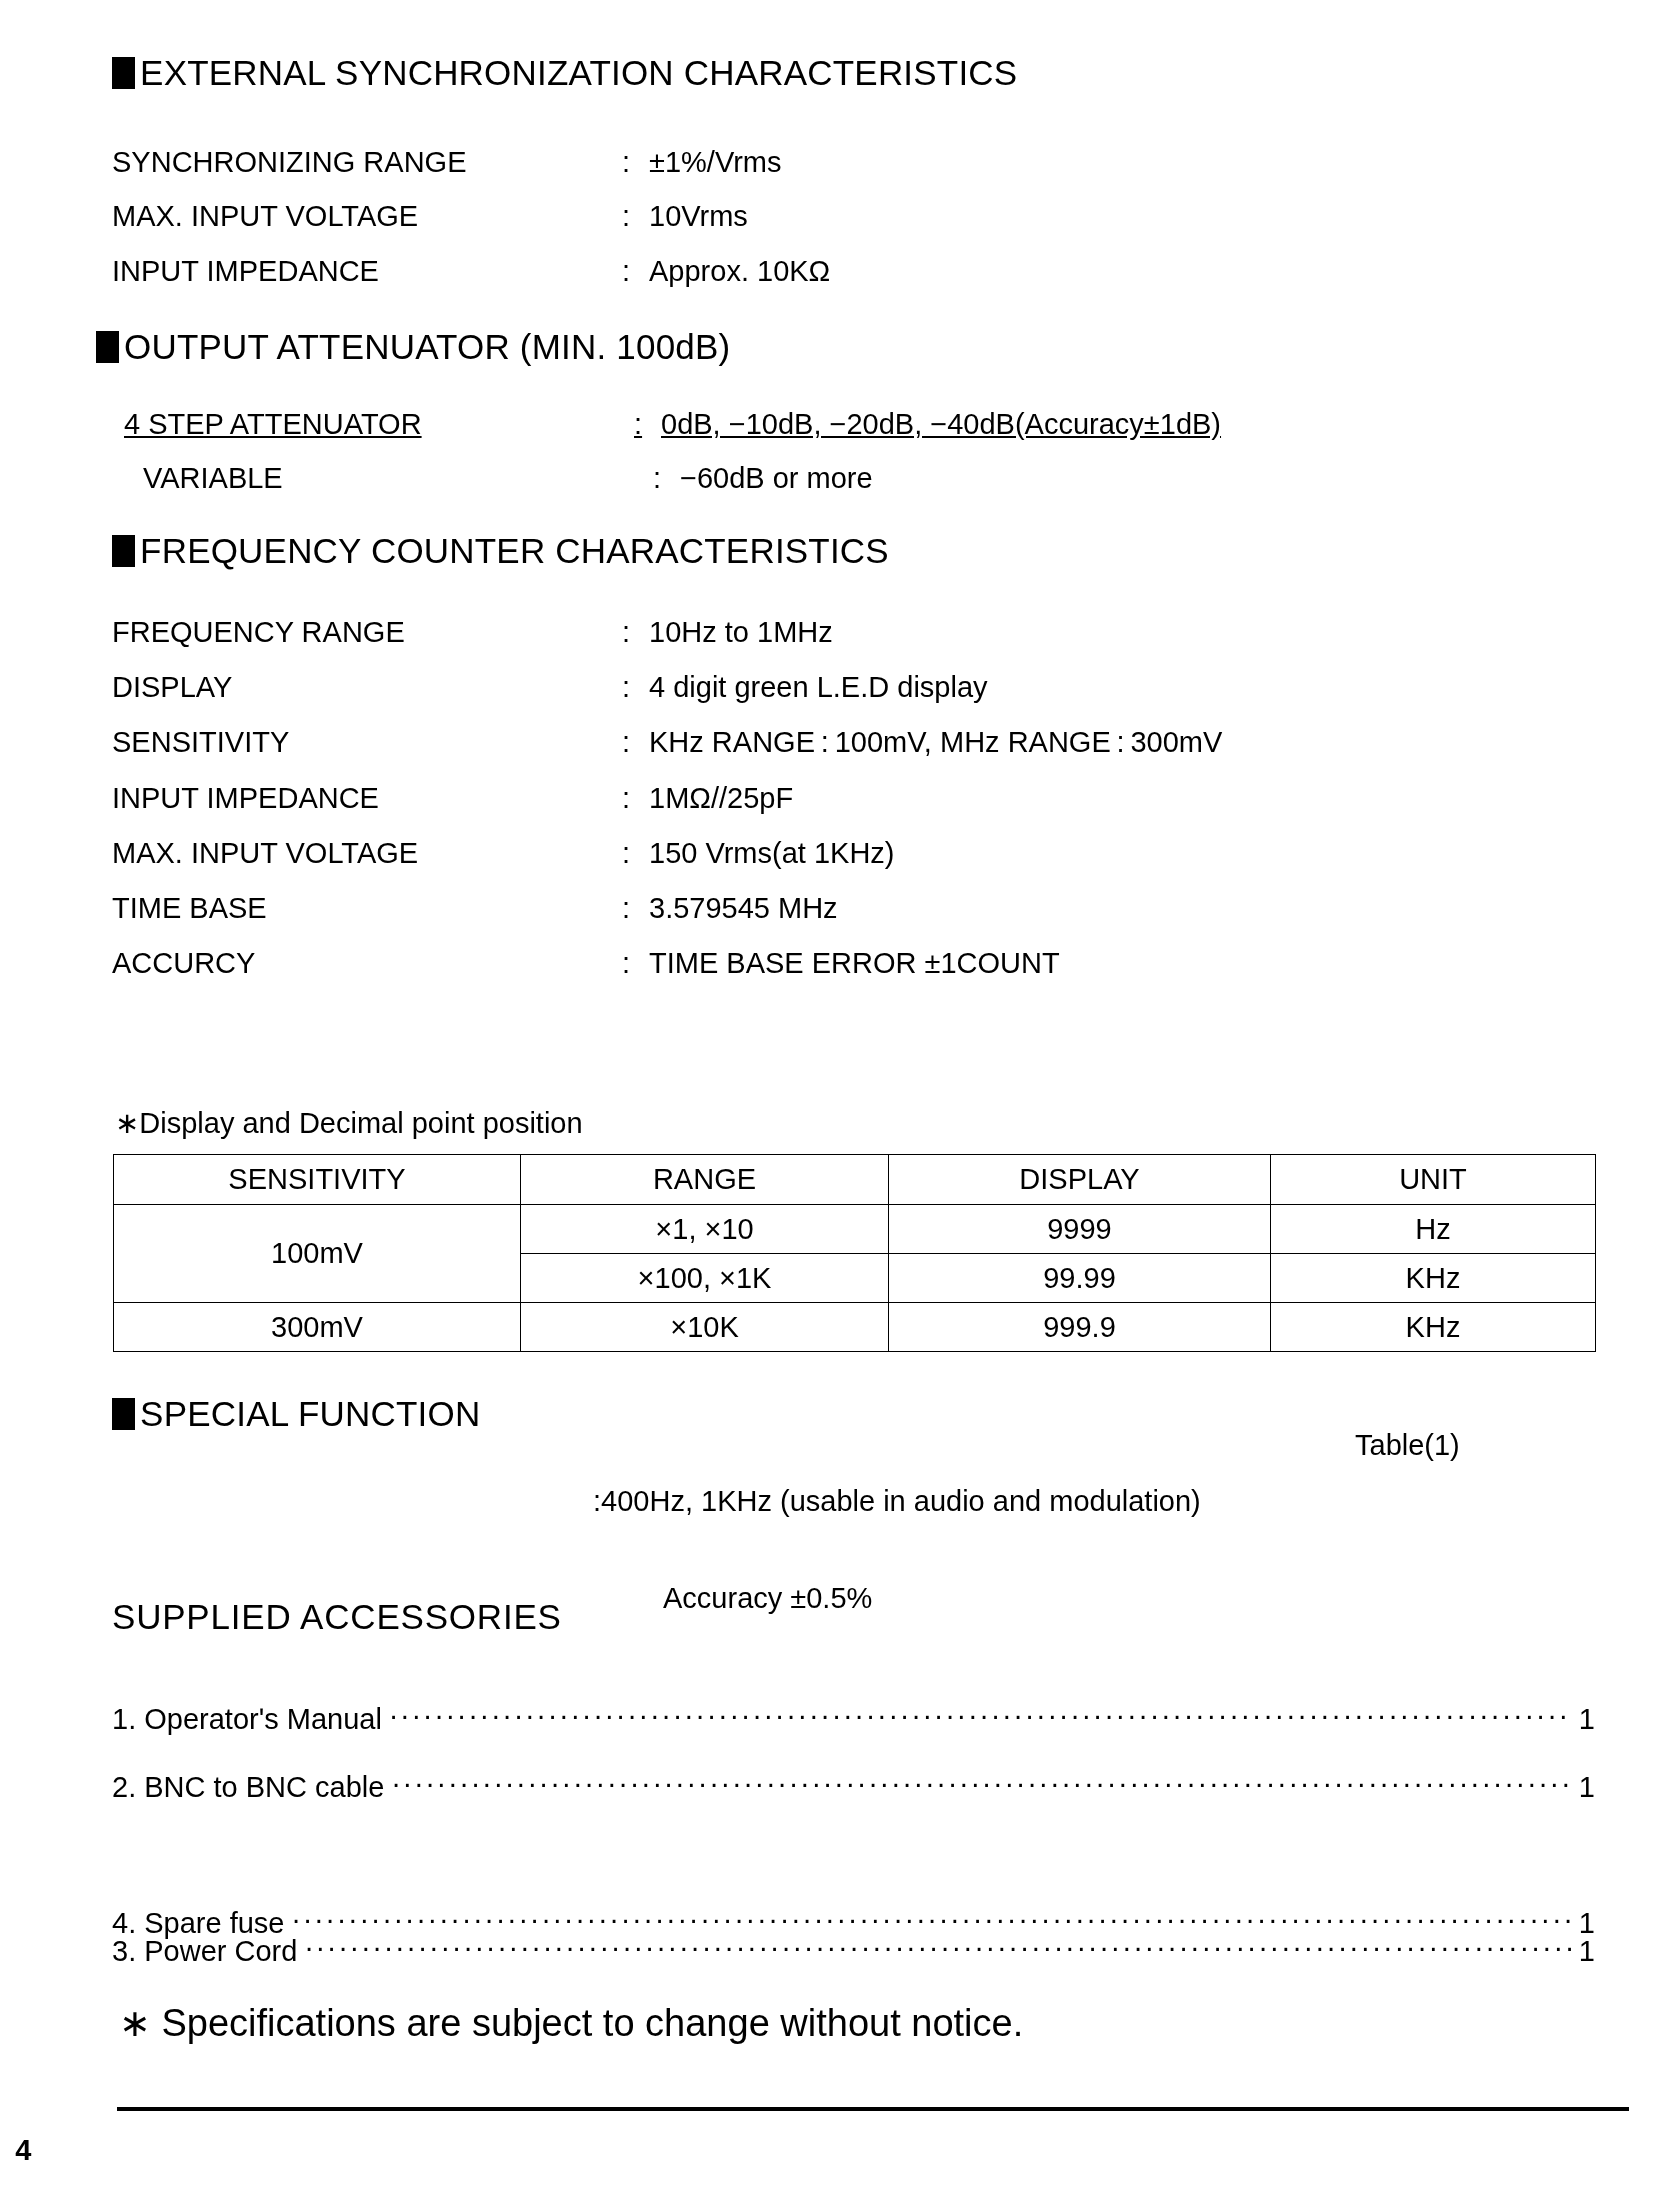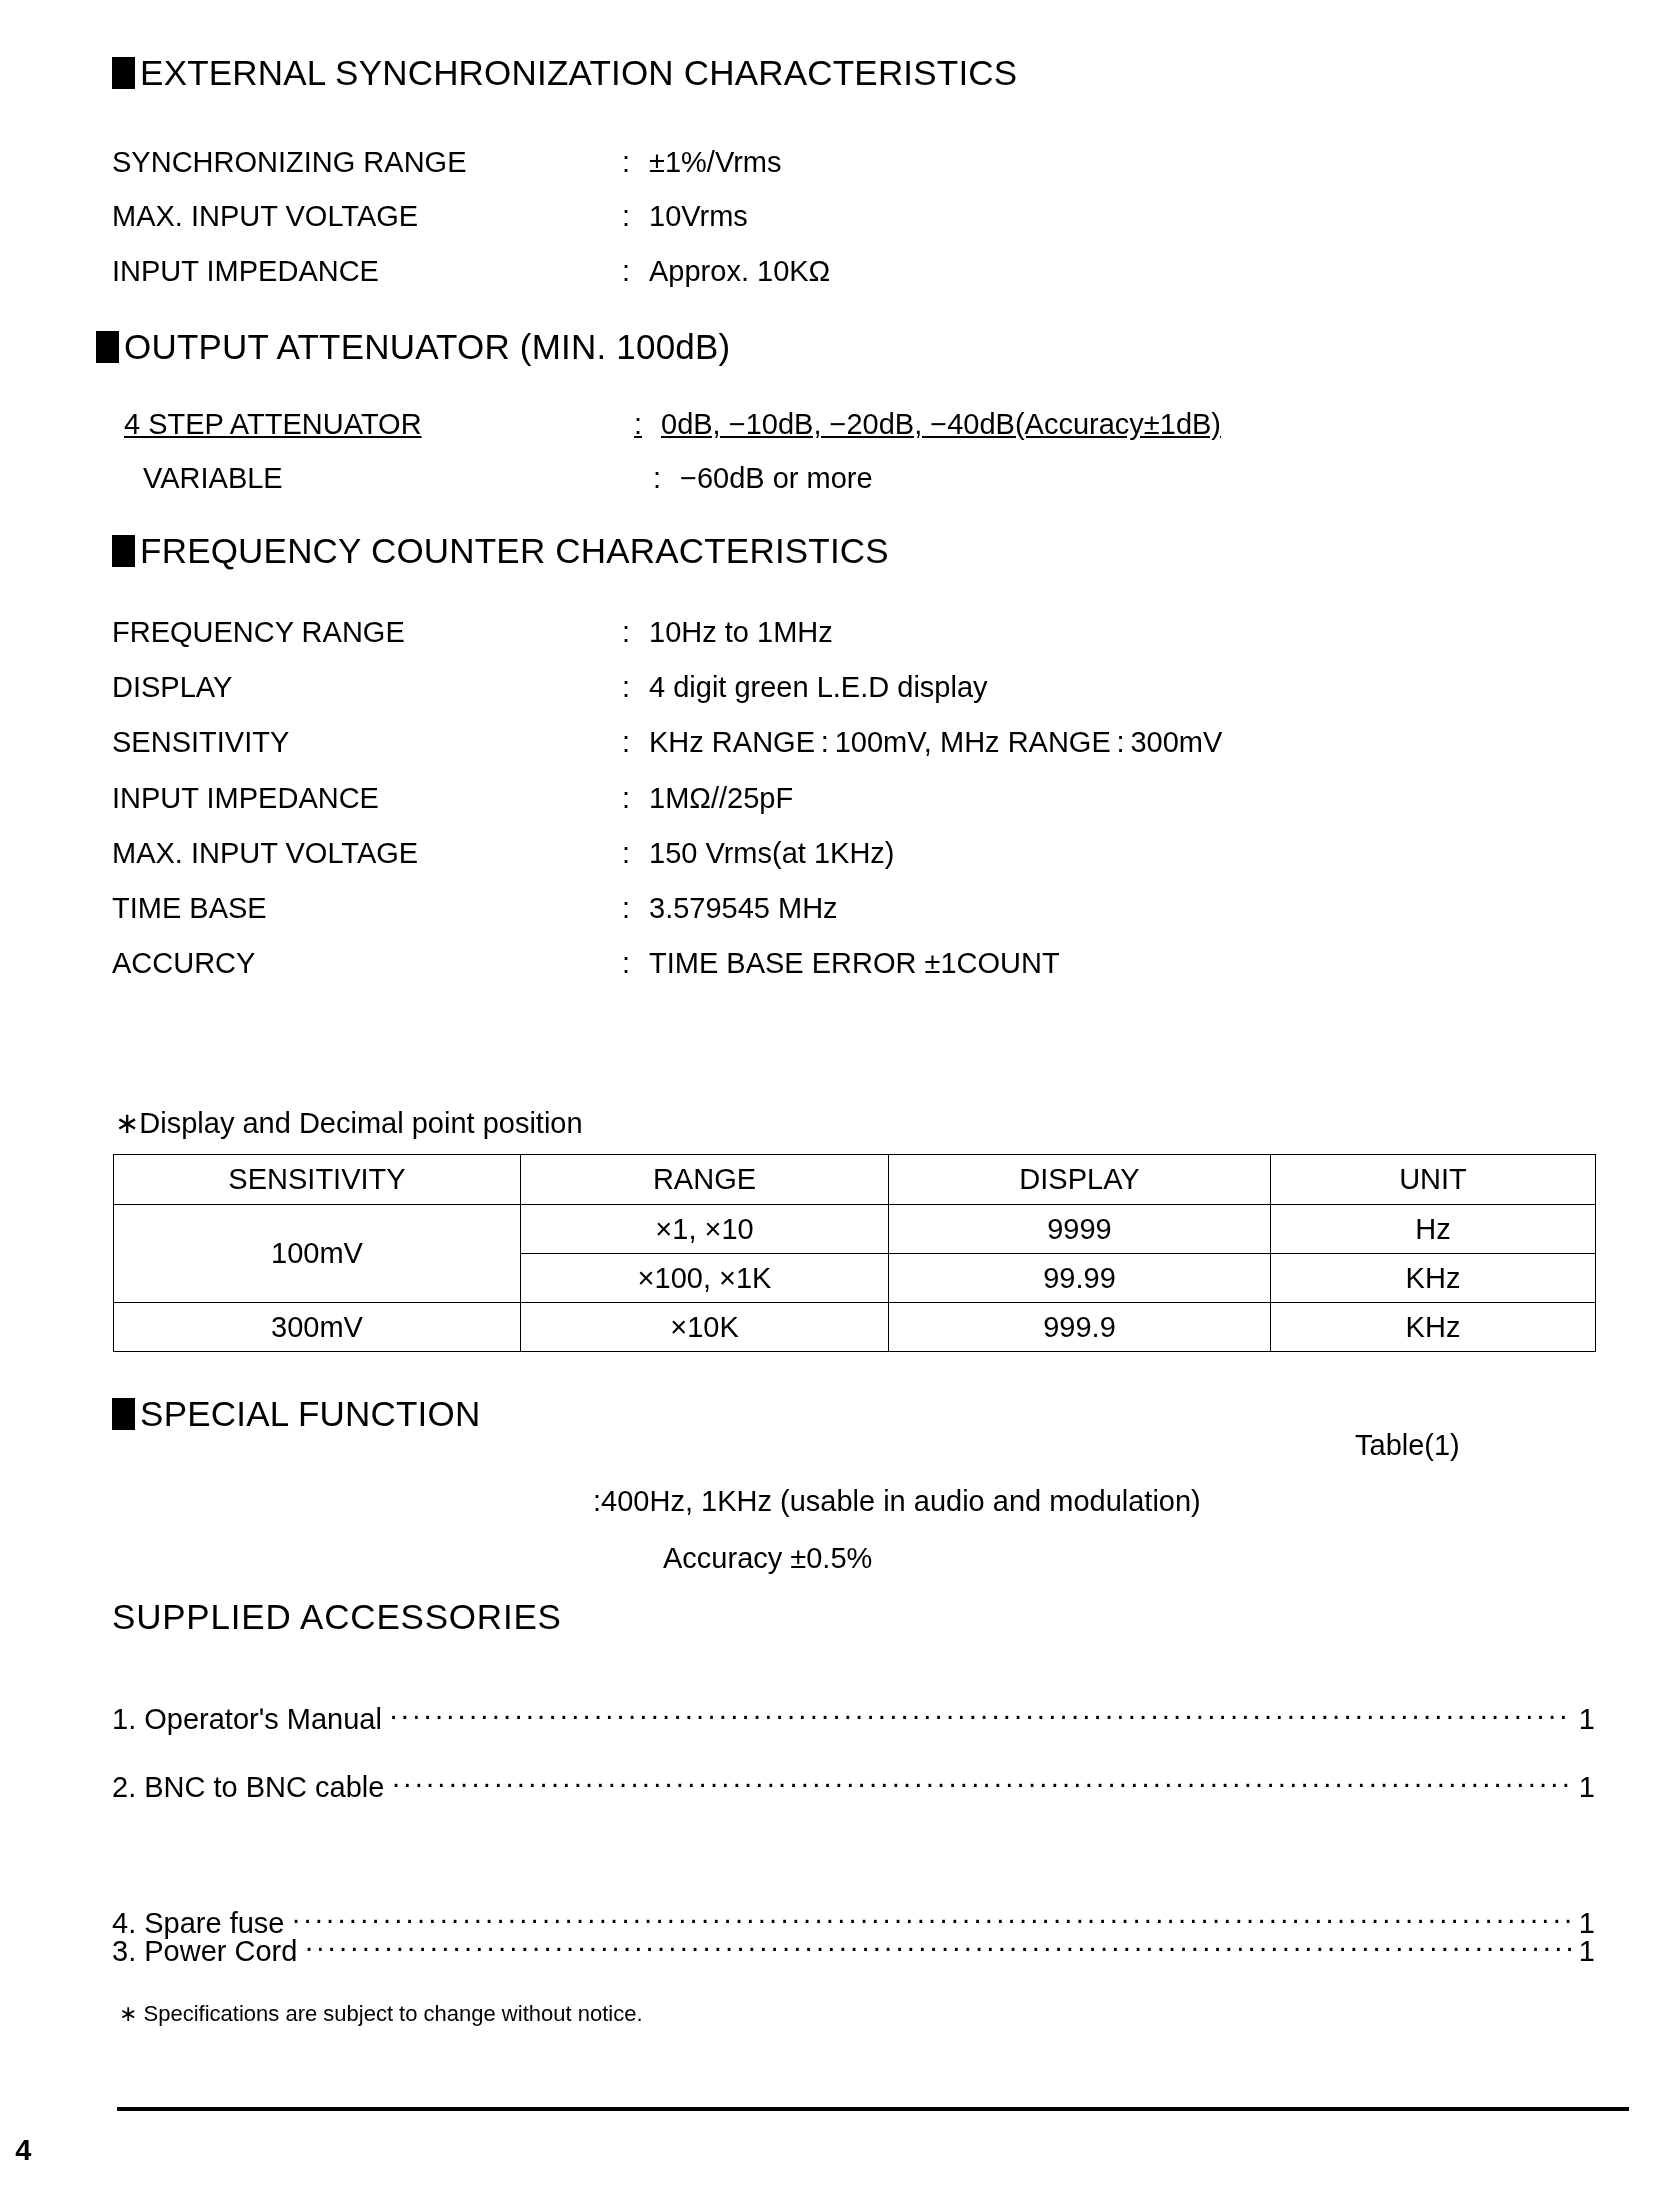--- a/index.html
+++ b/index.html
@@ -119,21 +119,21 @@
     font-size: 29px;
     letter-spacing: 1.7px;
     line-height: 1;
     position: relative;
     top: -4.2px;
   }
   .acc-qty { flex: 0 0 auto; }
 
   .foot-note {
     position: absolute;
-    font-size: 22px;
+    font-size: 38px;
     white-space: nowrap;
   }
 
   .rule {
     position: absolute;
     background: #000;
   }
 
   .page-num {
     position: absolute;
@@ -262,21 +262,21 @@
     </tbody>
   </table>
 
   <div class="tbl-note" style="left:1355px; top:1429px;">Table(1)</div>
 
   <div class="sec-head" style="left:112px; top:1394px;">
     <span class="sq"></span>
     <span>SPECIAL FUNCTION</span>
   </div>
   <div class="sf-line" style="left:593px; top:1485px;">:400Hz, 1KHz (usable in audio and modulation)</div>
-  <div class="sf-line" style="left:663px; top:1542px;">Accuracy ±0.5%</div>
+  <div class="sf-line" style="left:663px; top:1582px;">Accuracy ±0.5%</div>
 
   <div class="acc-head" style="left:112px; top:1597px;">SUPPLIED  ACCESSORIES</div>
 
   <div class="acc-row" style="top:1703px;">
     <span class="acc-name">1. Operatorʹs Manual</span>
     <span class="acc-dots">·····························································································································</span>
     <span class="acc-qty">1</span>
   </div>
   <div class="acc-row" style="top:1771px;">
     <span class="acc-name">2. BNC  to  BNC  cable</span>

